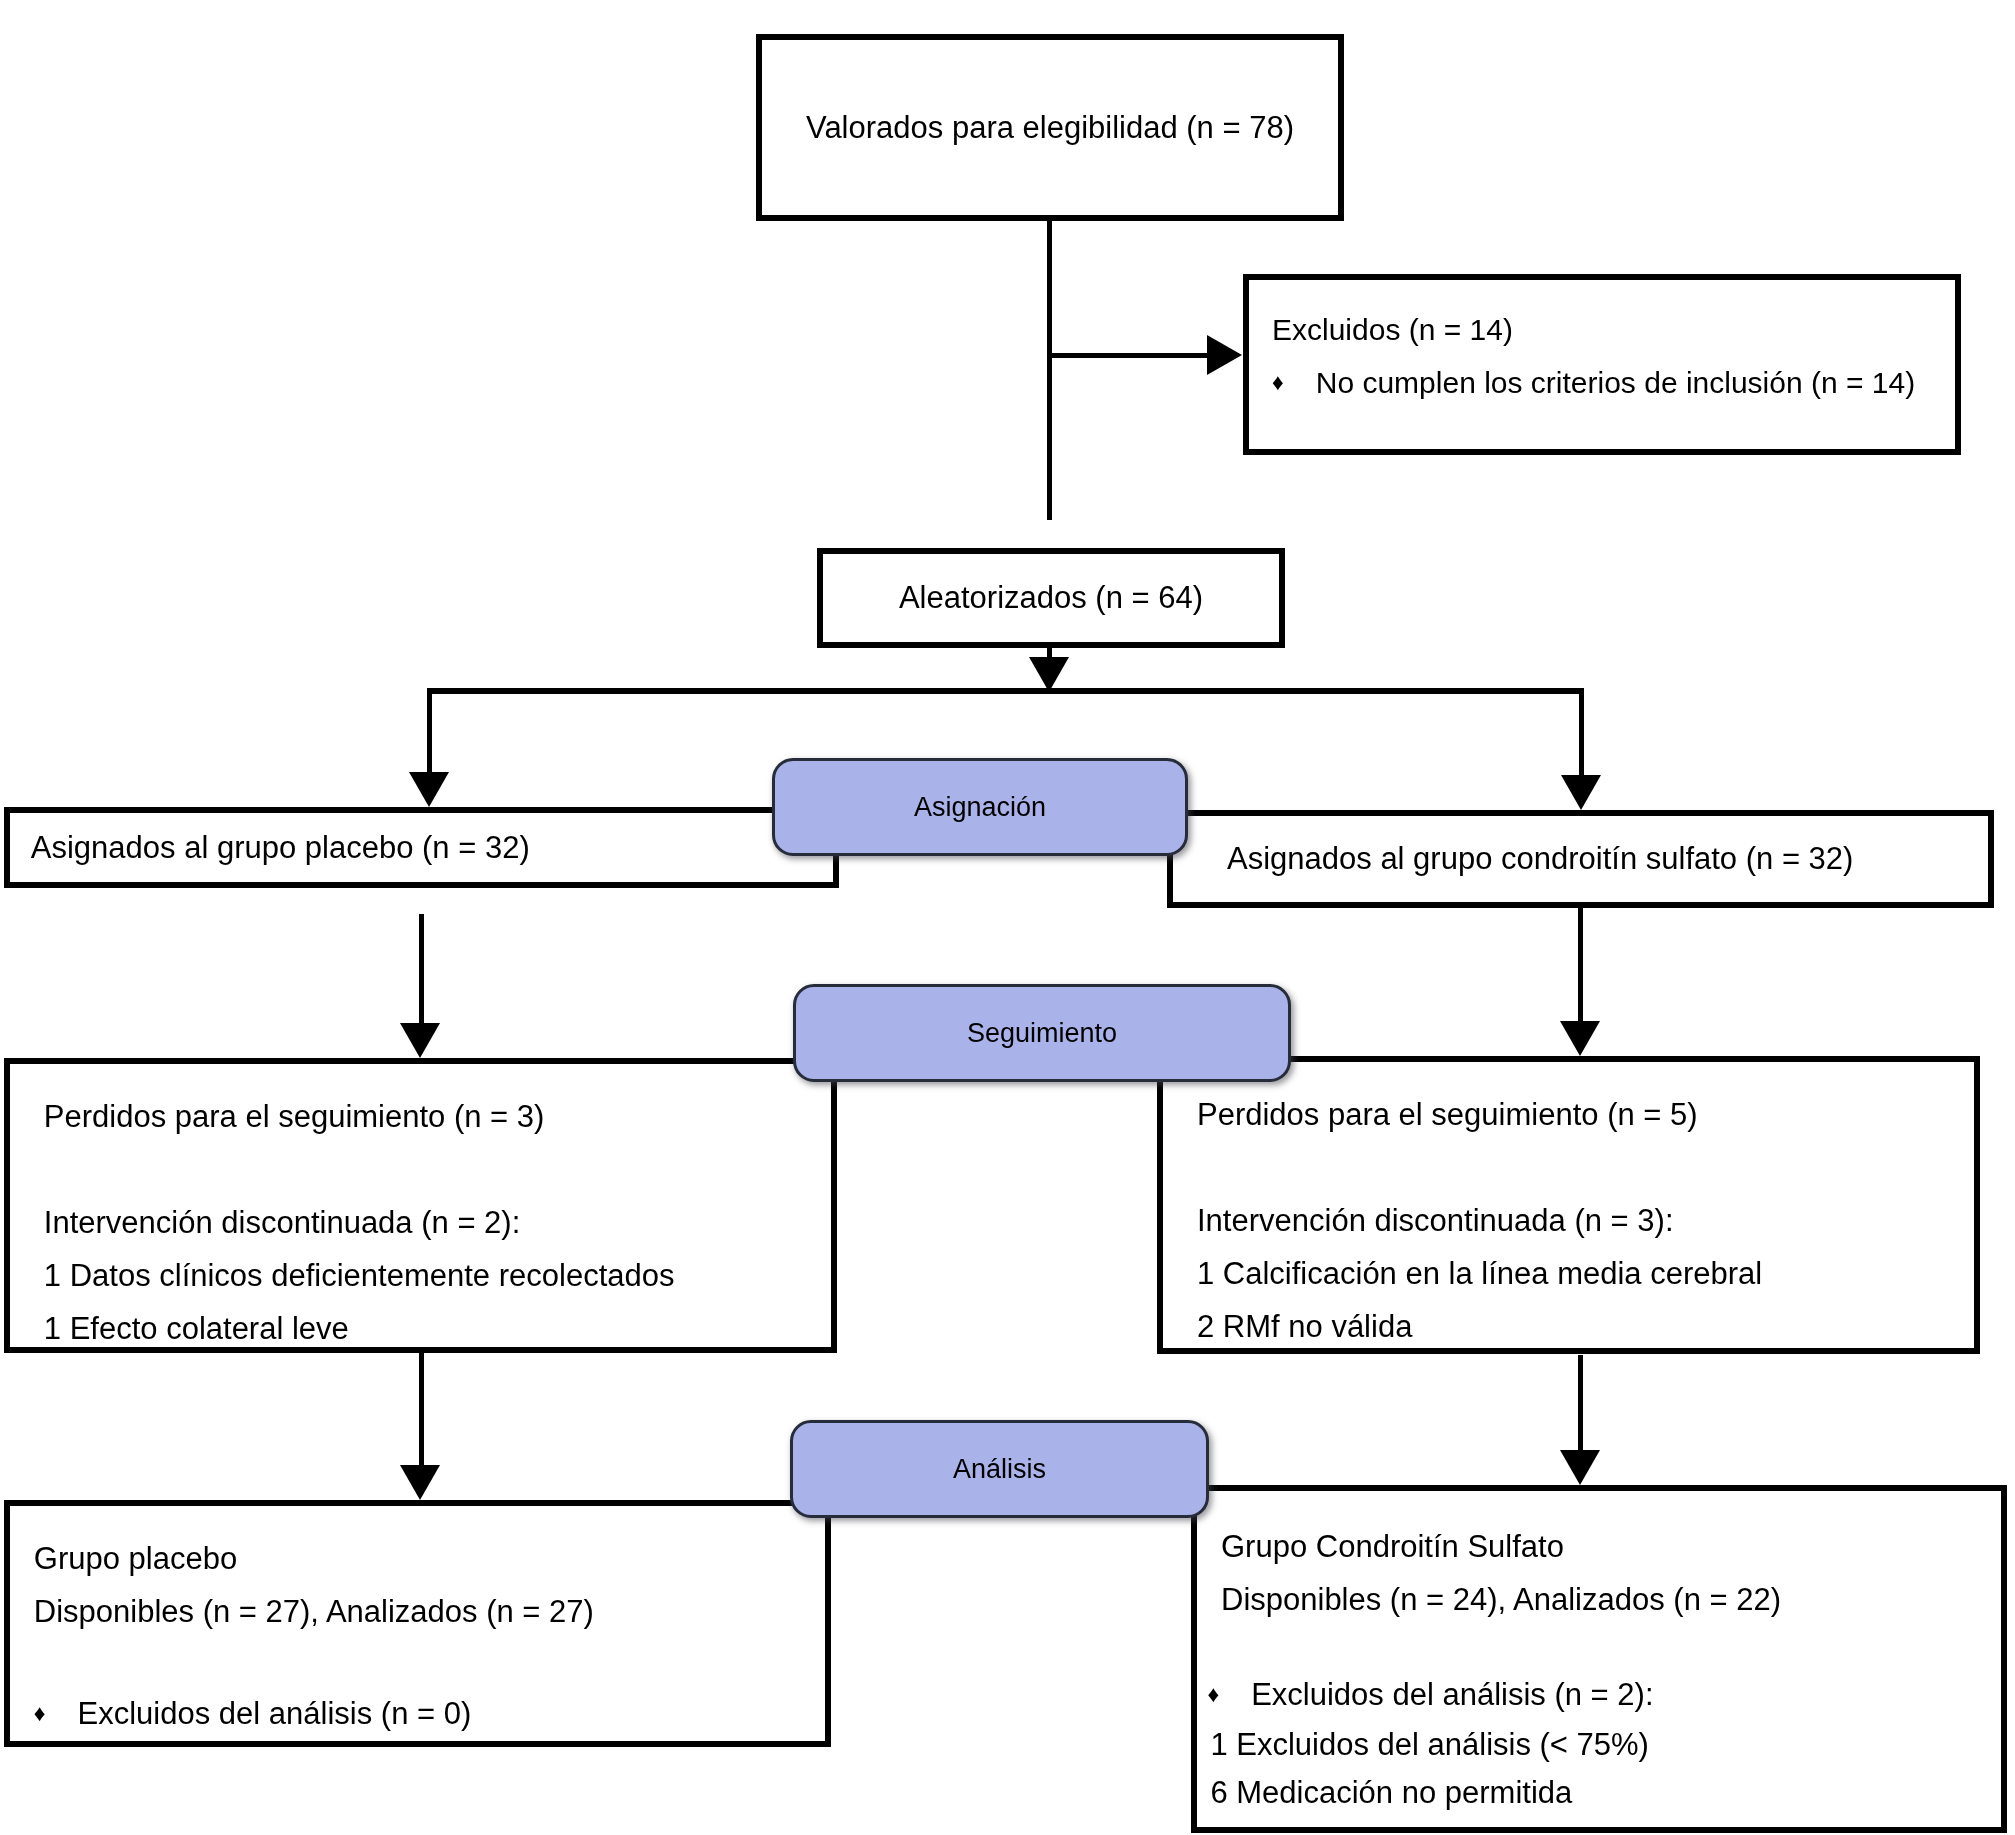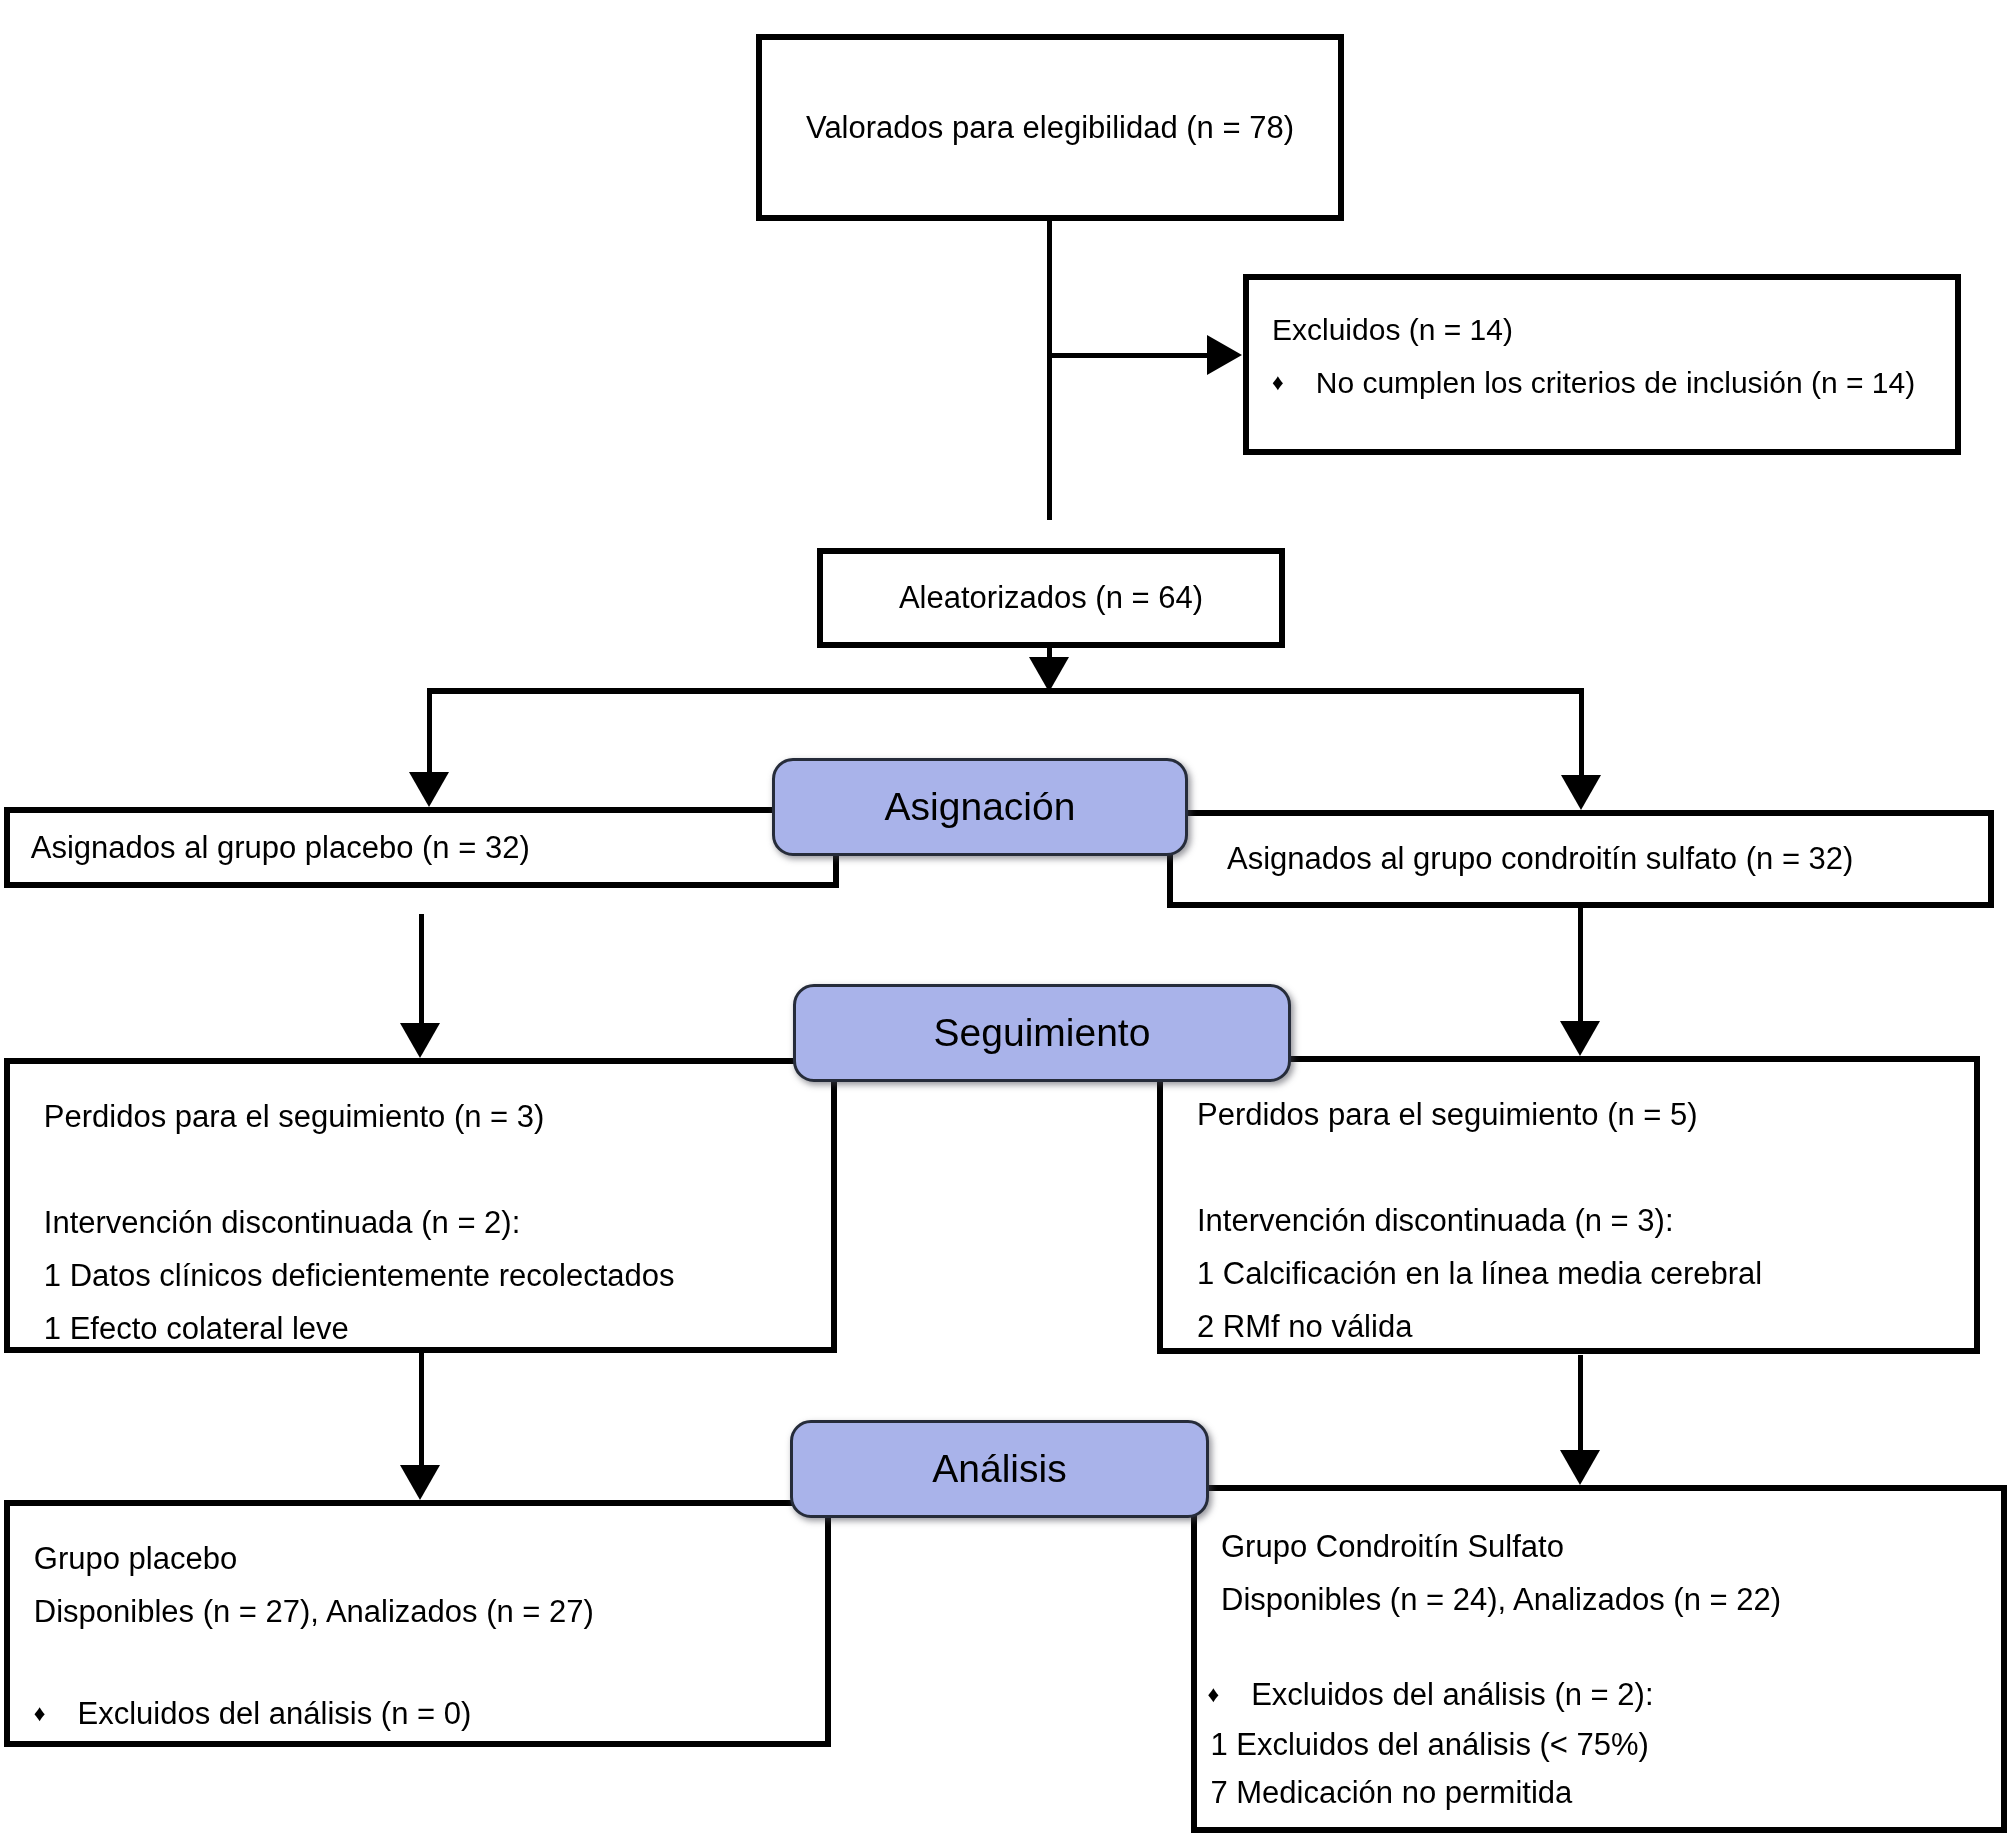--- a/index.html
+++ b/index.html
@@ -23,21 +23,21 @@
   .center-text{display:flex;align-items:center;justify-content:center;text-align:center;margin-top:28px;}
   .vcenter-left{display:flex;align-items:center;}
   
   .pill{
     position:absolute;
     background:#a9b3ea;
     border:3.8px solid #262c3a;
     border-radius:21px;
     box-sizing:border-box;
     display:flex;align-items:center;justify-content:center;
-    font-size:39px;
+    font-size:27px;
     z-index:6;
     box-shadow:2.3px 3px 6.8px rgba(70,70,80,0.55);
     white-space:nowrap;
   }
   
   .vline,.hline{position:absolute;background:#000000;z-index:1;}
   
   .arr-down{
     position:absolute;width:0;height:0;z-index:2;
     border-left:20.4px solid transparent;
@@ -148,17 +148,17 @@
   </div>
 
   <div class="box" style="left:1191px;top:1485px;width:816px;height:348px;padding:29px 7.6px 0 24px;">
     <div class="row">Grupo Condroitín Sulfato</div>
     <div class="row">Disponibles (n = 24), Analizados (n = 22)</div>
     <div class="row bullet-row" style="margin-top:42px;margin-left:-13.6px;">
       <span class="diamond">♦</span>
       <span>Excluidos del análisis (n = 2):</span>
     </div>
     <div class="row sub" style="margin-left:-10.6px;">1 Excluidos del análisis (&lt; 75%)</div>
-    <div class="row sub" style="margin-left:-10.6px;">7 Medicación no permitida</div>
+    <div class="row sub" style="margin-left:-10.6px;">6 Medicación no permitida</div>
   </div>
 
 </div>
 
 
 </body></html>

